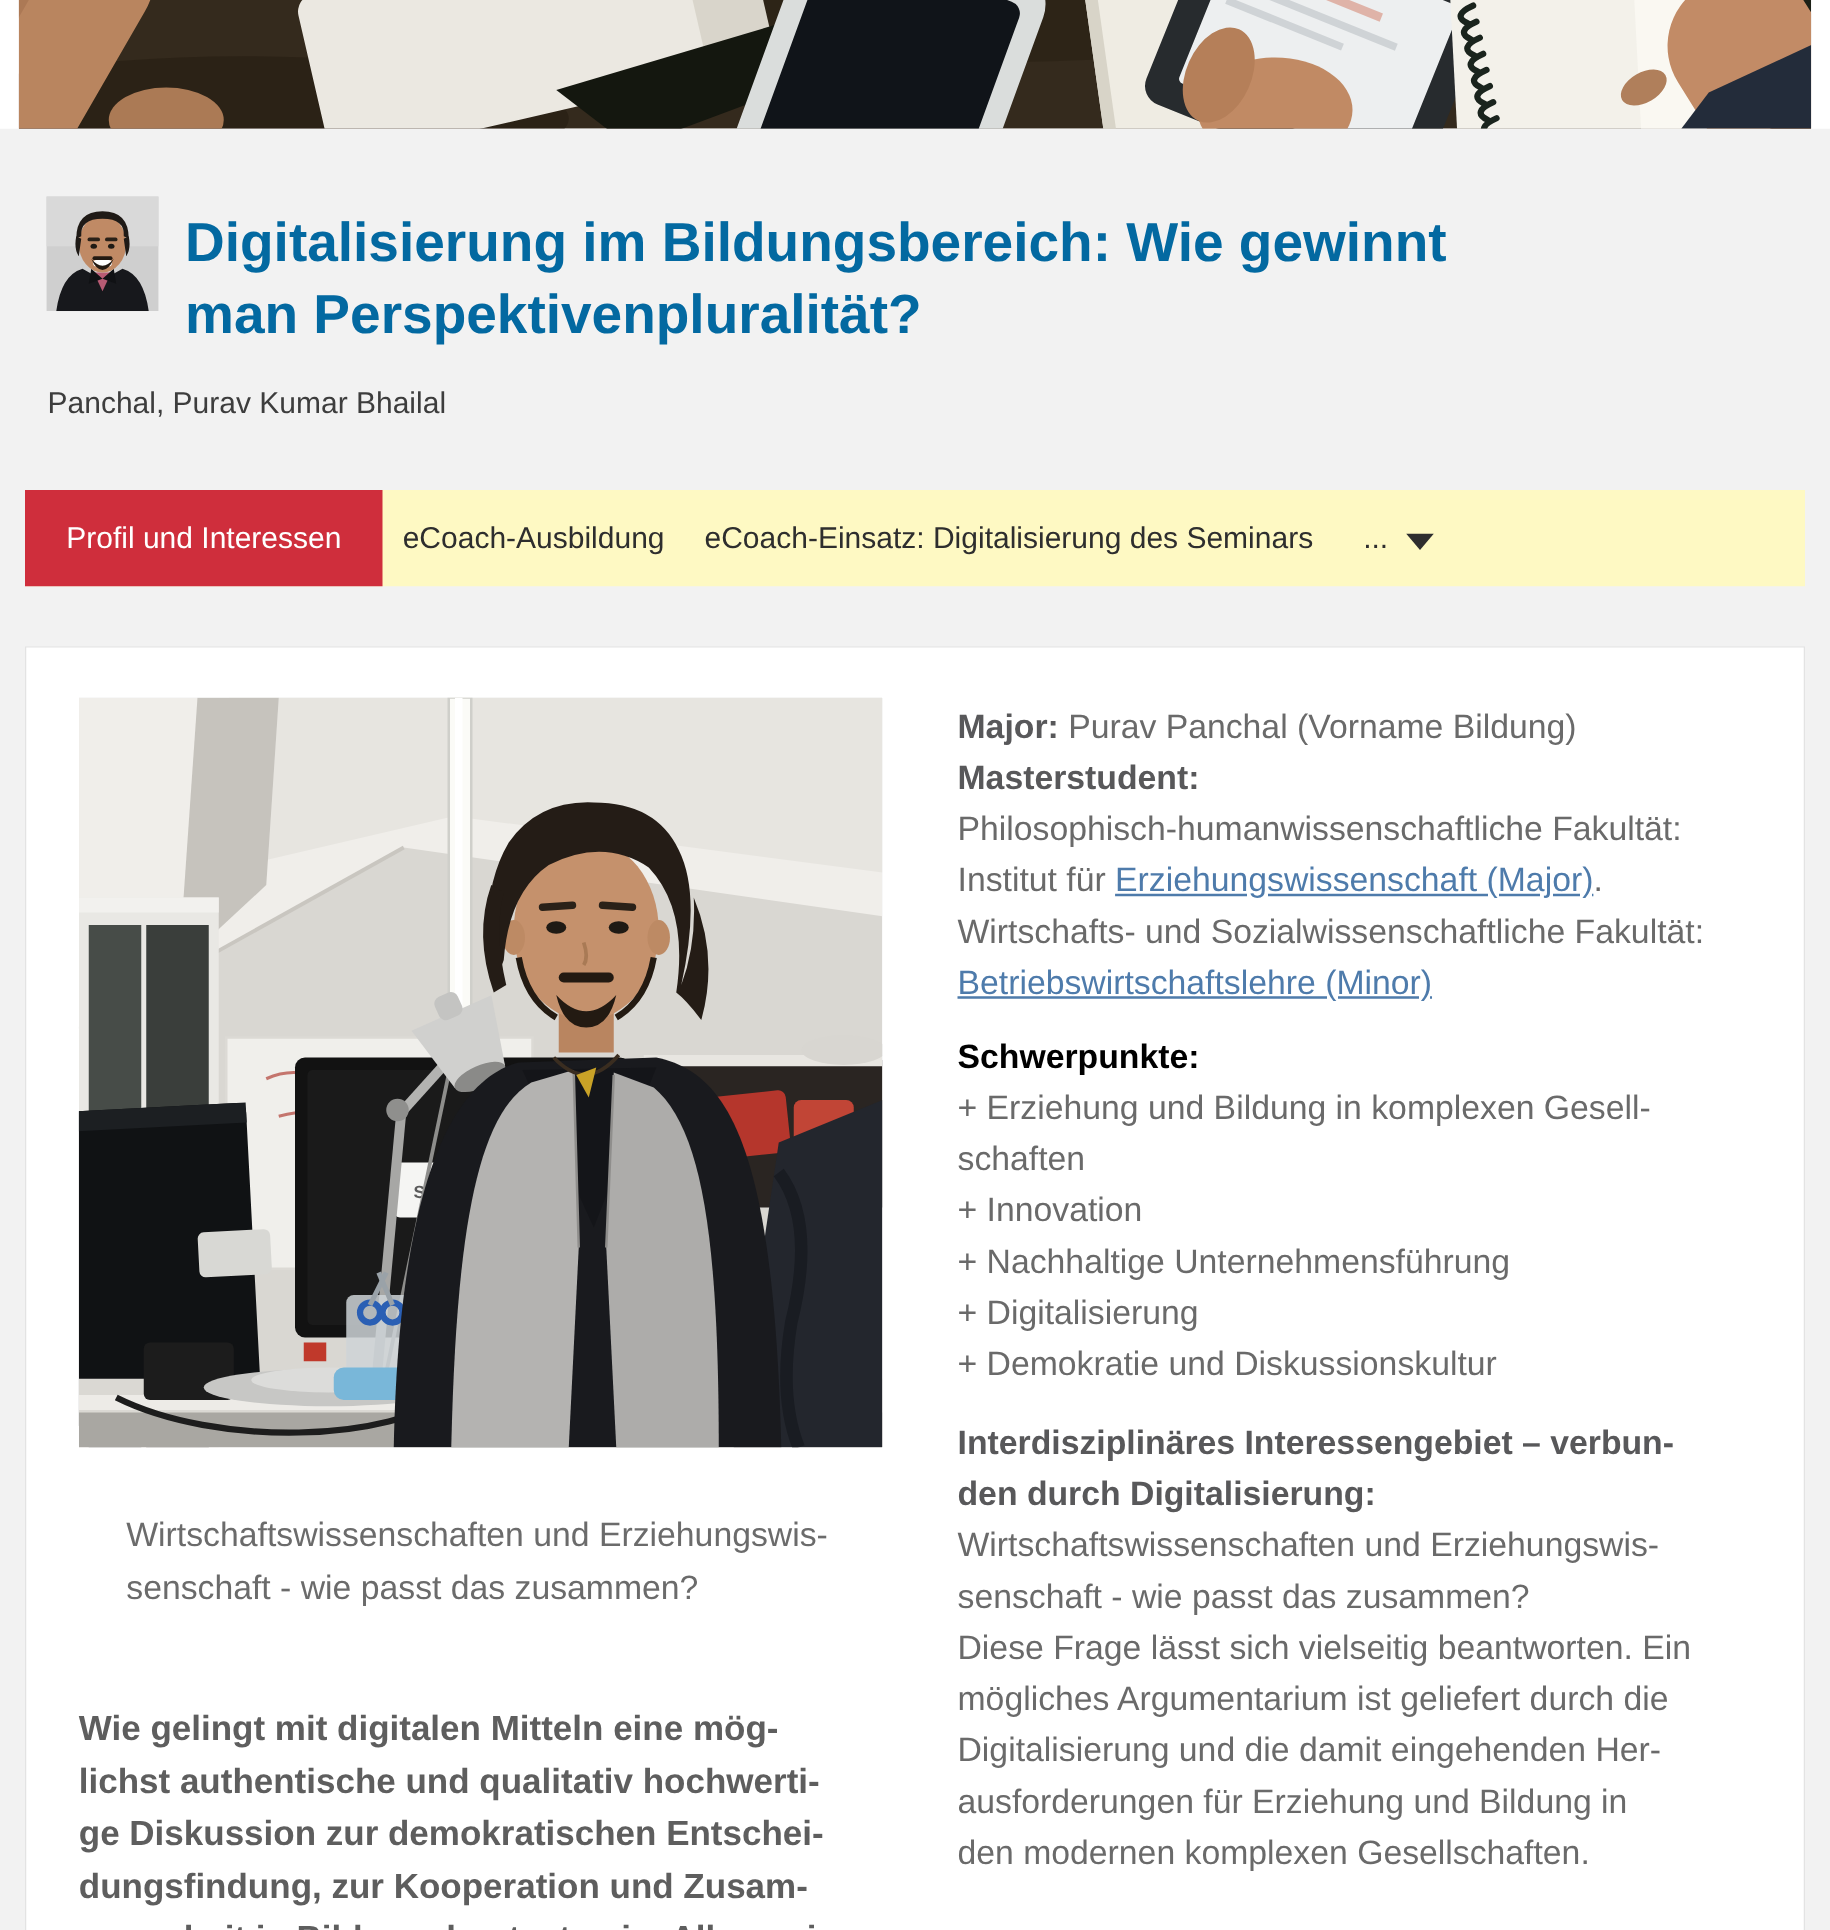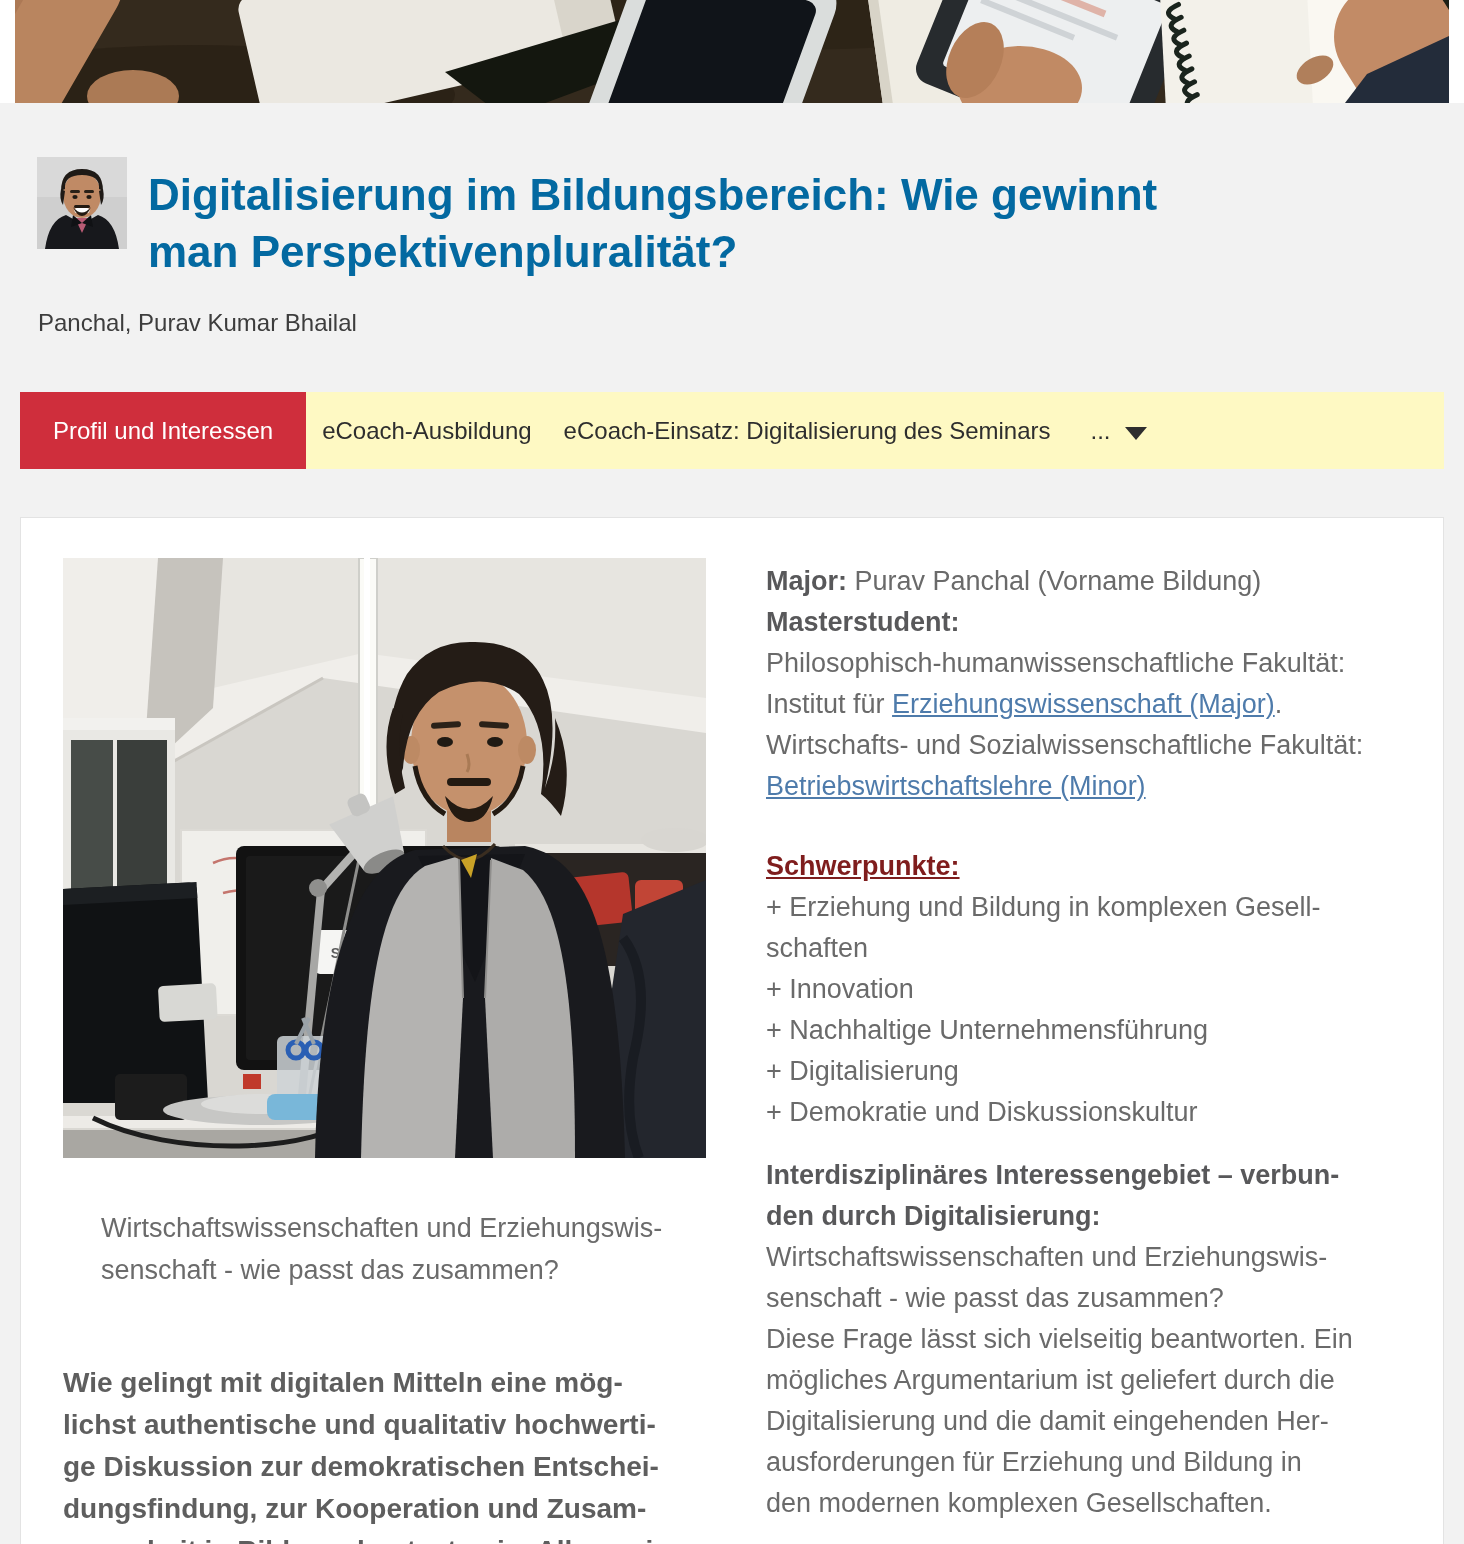--- a/index.html
+++ b/index.html
@@ -50,21 +50,21 @@
     position:absolute; left:80px; top:689px; width:600px;
     font-size:27px; line-height:42px; color:#6b6b6b; white-space:pre-line;
   }
   .intro {
     position:absolute; left:42px; top:844px; width:662px;
     font-size:28px; line-height:42px; font-weight:bold; color:#5e5e5e; white-space:pre-line;
   }
   .rightcol { position:absolute; left:745px; top:43px; width:684px; font-size:27px; line-height:41px; color:#6a6a6a; }
   .rightcol b { color:#58585a; }
   .rightcol a { color:#4e7bab; text-decoration:underline; cursor:pointer; }
-  .h-schwer { margin-top:39px; font-weight:bold; color:#7f1d1d;text-decoration:underline; }
+  .h-schwer { margin-top:18px; font-weight:bold; color:#000000; }
   .list-block { white-space:pre-line; }
   .h-interest { margin-top:22px; font-weight:bold; color:#58585a; white-space:pre-line; }
   .interest-text { white-space:pre-line; }
 </style>
 </head>
 <body>
 
 <div class="top-band"></div>
 <div class="banner">
   <svg width="1434" height="103" viewBox="0 0 1434 103">

